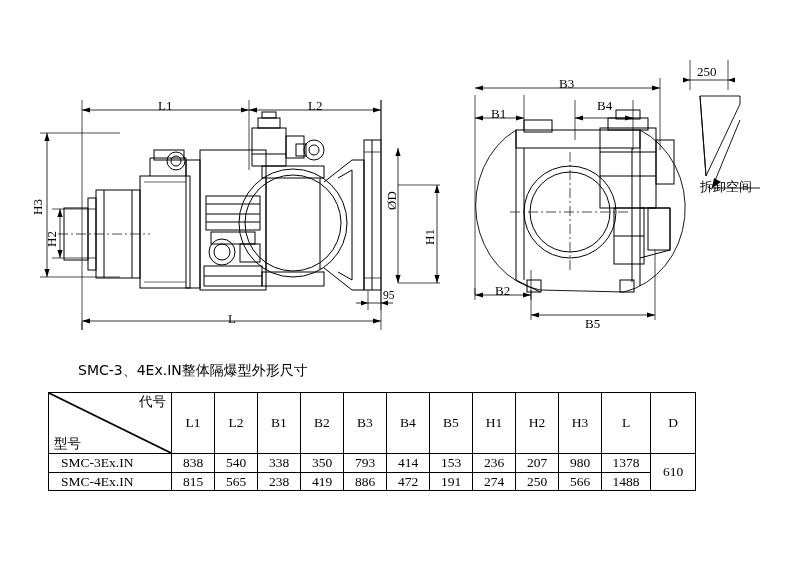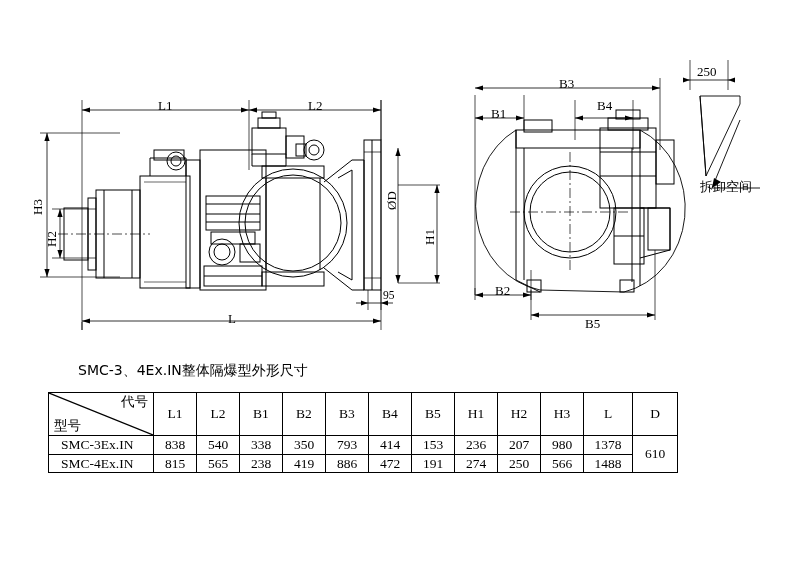--- a/index.html
+++ b/index.html
@@ -58,21 +58,21 @@
     line-height: 1.15;
   }
   #spec-table td.rowhead, #spec-table th.rowhead {
     text-align: left;
     padding-left: 12px;
   }
   .corner-cell {
     position: relative;
     width: 96px;
     height: 34px;
-    padding: 4px !important;
+    padding: 13px !important;
   }
   .corner-cell .diag {
     position: absolute;
     left: 0; top: 0;
     width: 100%;
     height: 100%;
   }
   .corner-cell .c-top {
     position: absolute;
     right: 5px;

